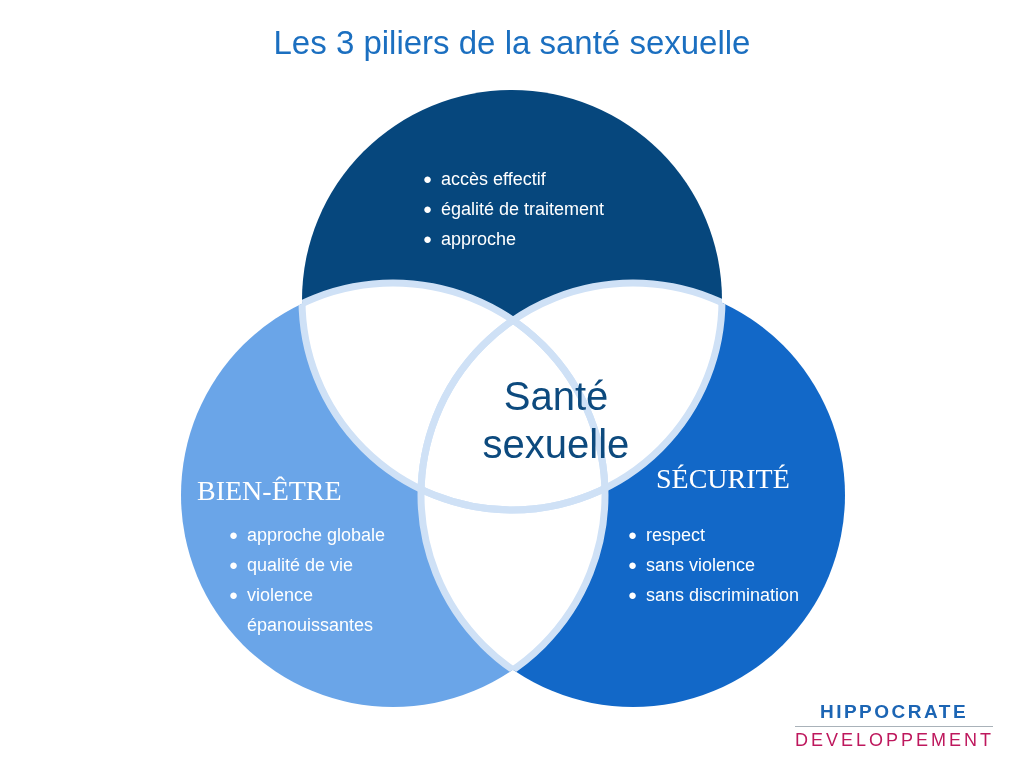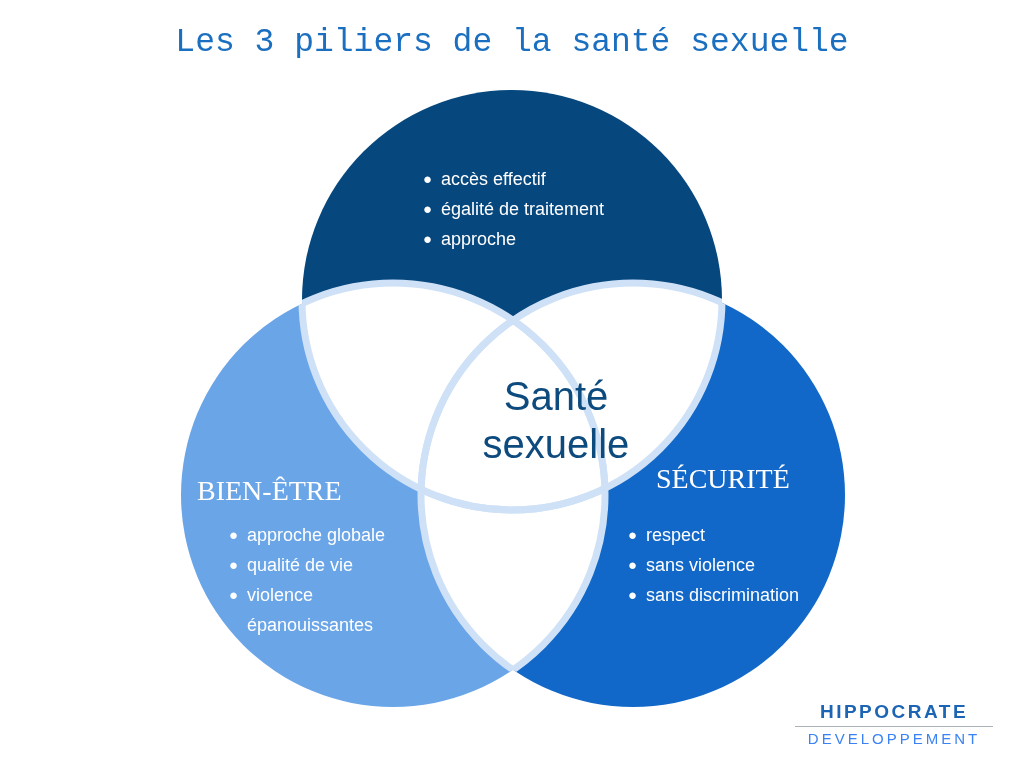--- a/index.html
+++ b/index.html
@@ -3,21 +3,21 @@
 <meta charset="utf-8">
 <style>
   html,body{margin:0;padding:0;background:#fff;}
   .stage{
     position:relative;width:1024px;height:768px;overflow:hidden;background:#ffffff;
     font-family:"Liberation Sans", sans-serif;
   }
   .stage svg{position:absolute;left:0;top:0;}
   .title{
     position:absolute;top:24px;left:0;width:1024px;text-align:center;
-    font-family:Liberation Mono, monospace;font-size:33px;color:#1b6fc0;
+    font-family:Liberation Sans, sans-serif;font-size:33px;color:#1b6fc0;
   }
   .circle-head{
     position:absolute;color:#ffffff;
     font-family:"Liberation Serif", serif;font-size:28px;line-height:36px;white-space:nowrap;
   }
   .head-droits{top:114px;left:0;width:1024px;text-align:right;font-size:36px;}
   .head-bien{top:473px;left:197px;}
   .head-securite{top:461px;left:656px;}
   ul.blist{
     position:absolute;margin:0;padding:0;list-style:none;
@@ -31,21 +31,21 @@
   .center-label{
     position:absolute;top:372px;left:0;width:1024px;text-align:center;
     color:#0d4a7e;font-size:40px;line-height:48px;padding-left:44px;
   }
   .logo{position:absolute;left:795px;top:701px;width:198px;text-align:center;}
   .logo-name{
     font-size:19px;font-weight:bold;letter-spacing:2.5px;color:#1c65b4;white-space:nowrap;
   }
   .logo-divider{border-top:1.5px solid #a9b2b9;margin:3px 0 3px 0;height:0;}
   .logo-subtitle{
-    font-size:15px;letter-spacing:3px;color:#3b82f6;white-space:nowrap;
+    font-size:18px;letter-spacing:3px;color:#be185d;white-space:nowrap;
   }
 </style>
 </head>
 <body>
 
 <div class="stage">
 
   <div class="title">Les 3 piliers de la santé sexuelle</div>
 
   <svg width="1024" height="768" viewBox="0 0 1024 768">

